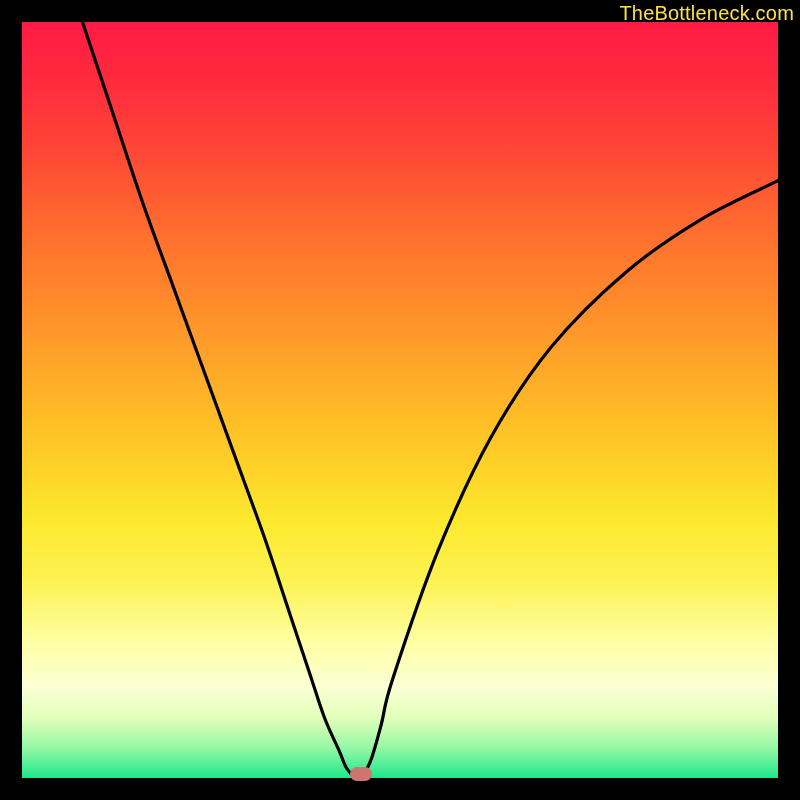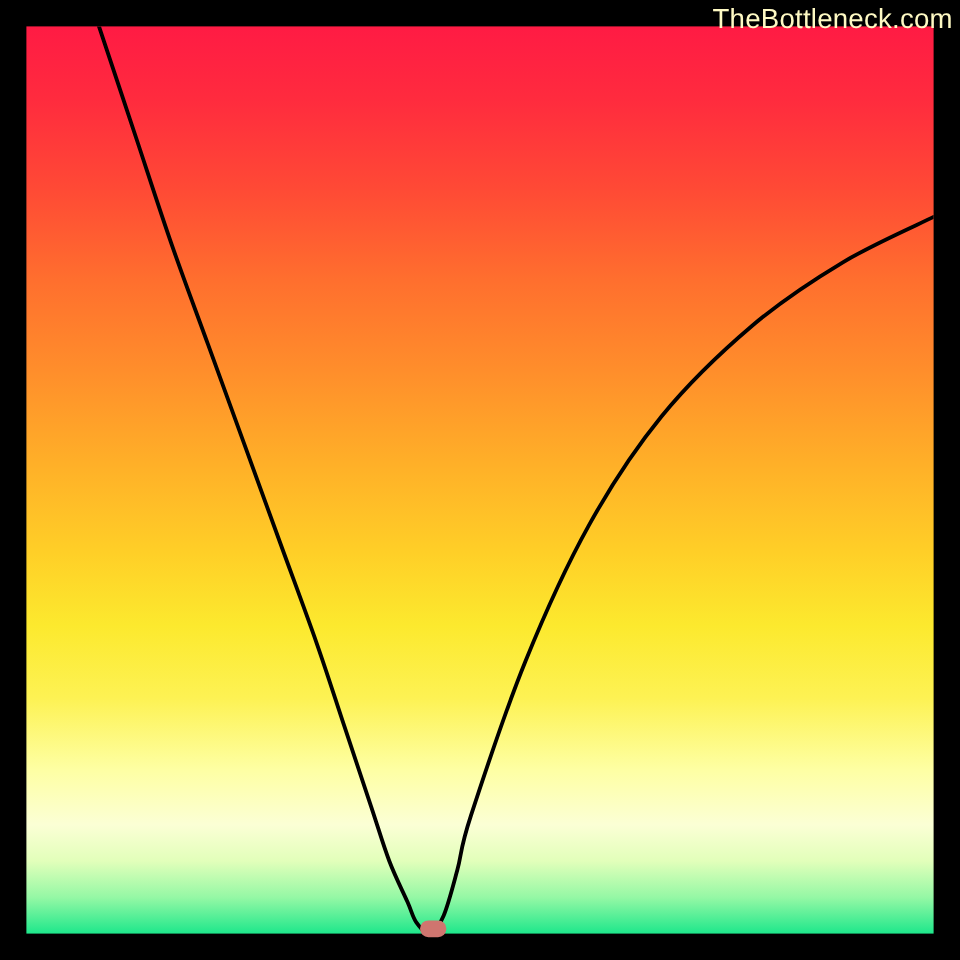--- a/index.html
+++ b/index.html
@@ -36,22 +36,22 @@
       #feffa4 82%,
       #fbffd5 88%,
       #e2ffba 92%,
       #95f8a5 96%,
       #1ee78b 100%);
   }
   .watermark {
     position: absolute;
     top: 2px;
     right: 6px;
-    color: #fef9c3;
-    font-size: 23px;
+    color: #fde047;
+    font-size: 20px;
     letter-spacing: 0.2px;
     font-weight: 400;
     pointer-events: none;
   }
   .marker {
     position: absolute;
     width: 22px;
     height: 14px;
     border-radius: 8px;
     background: #cf756f;

